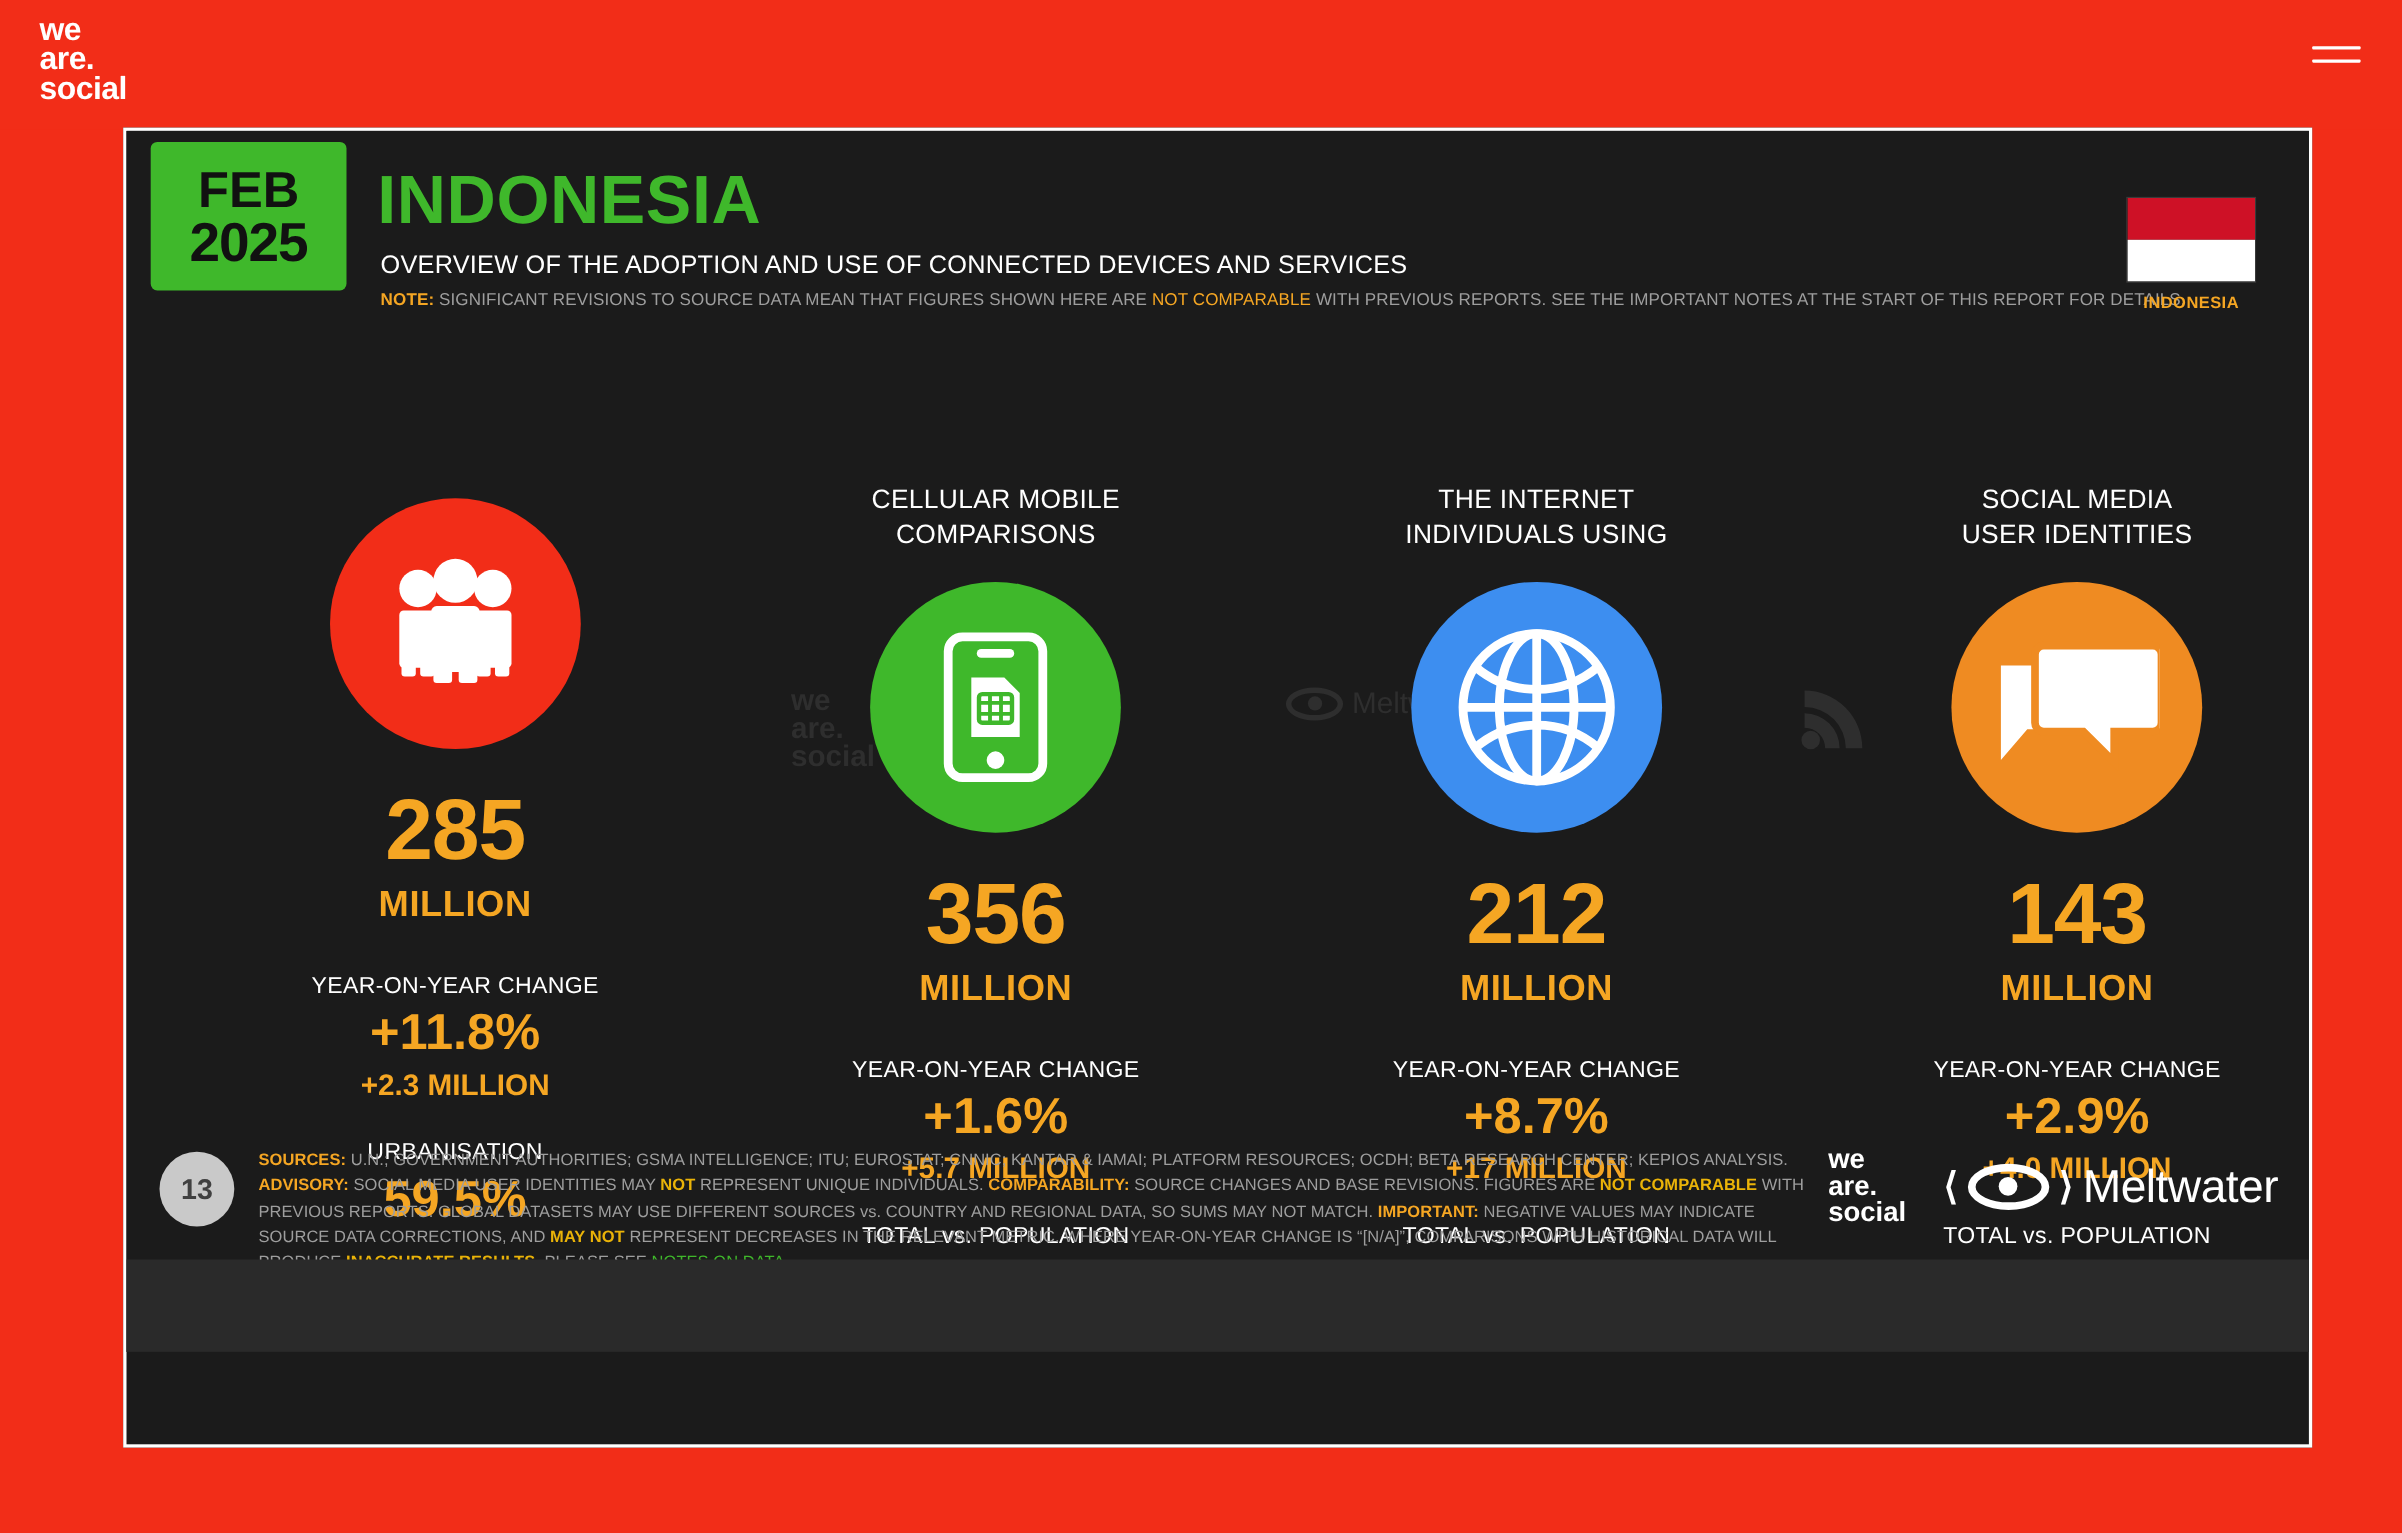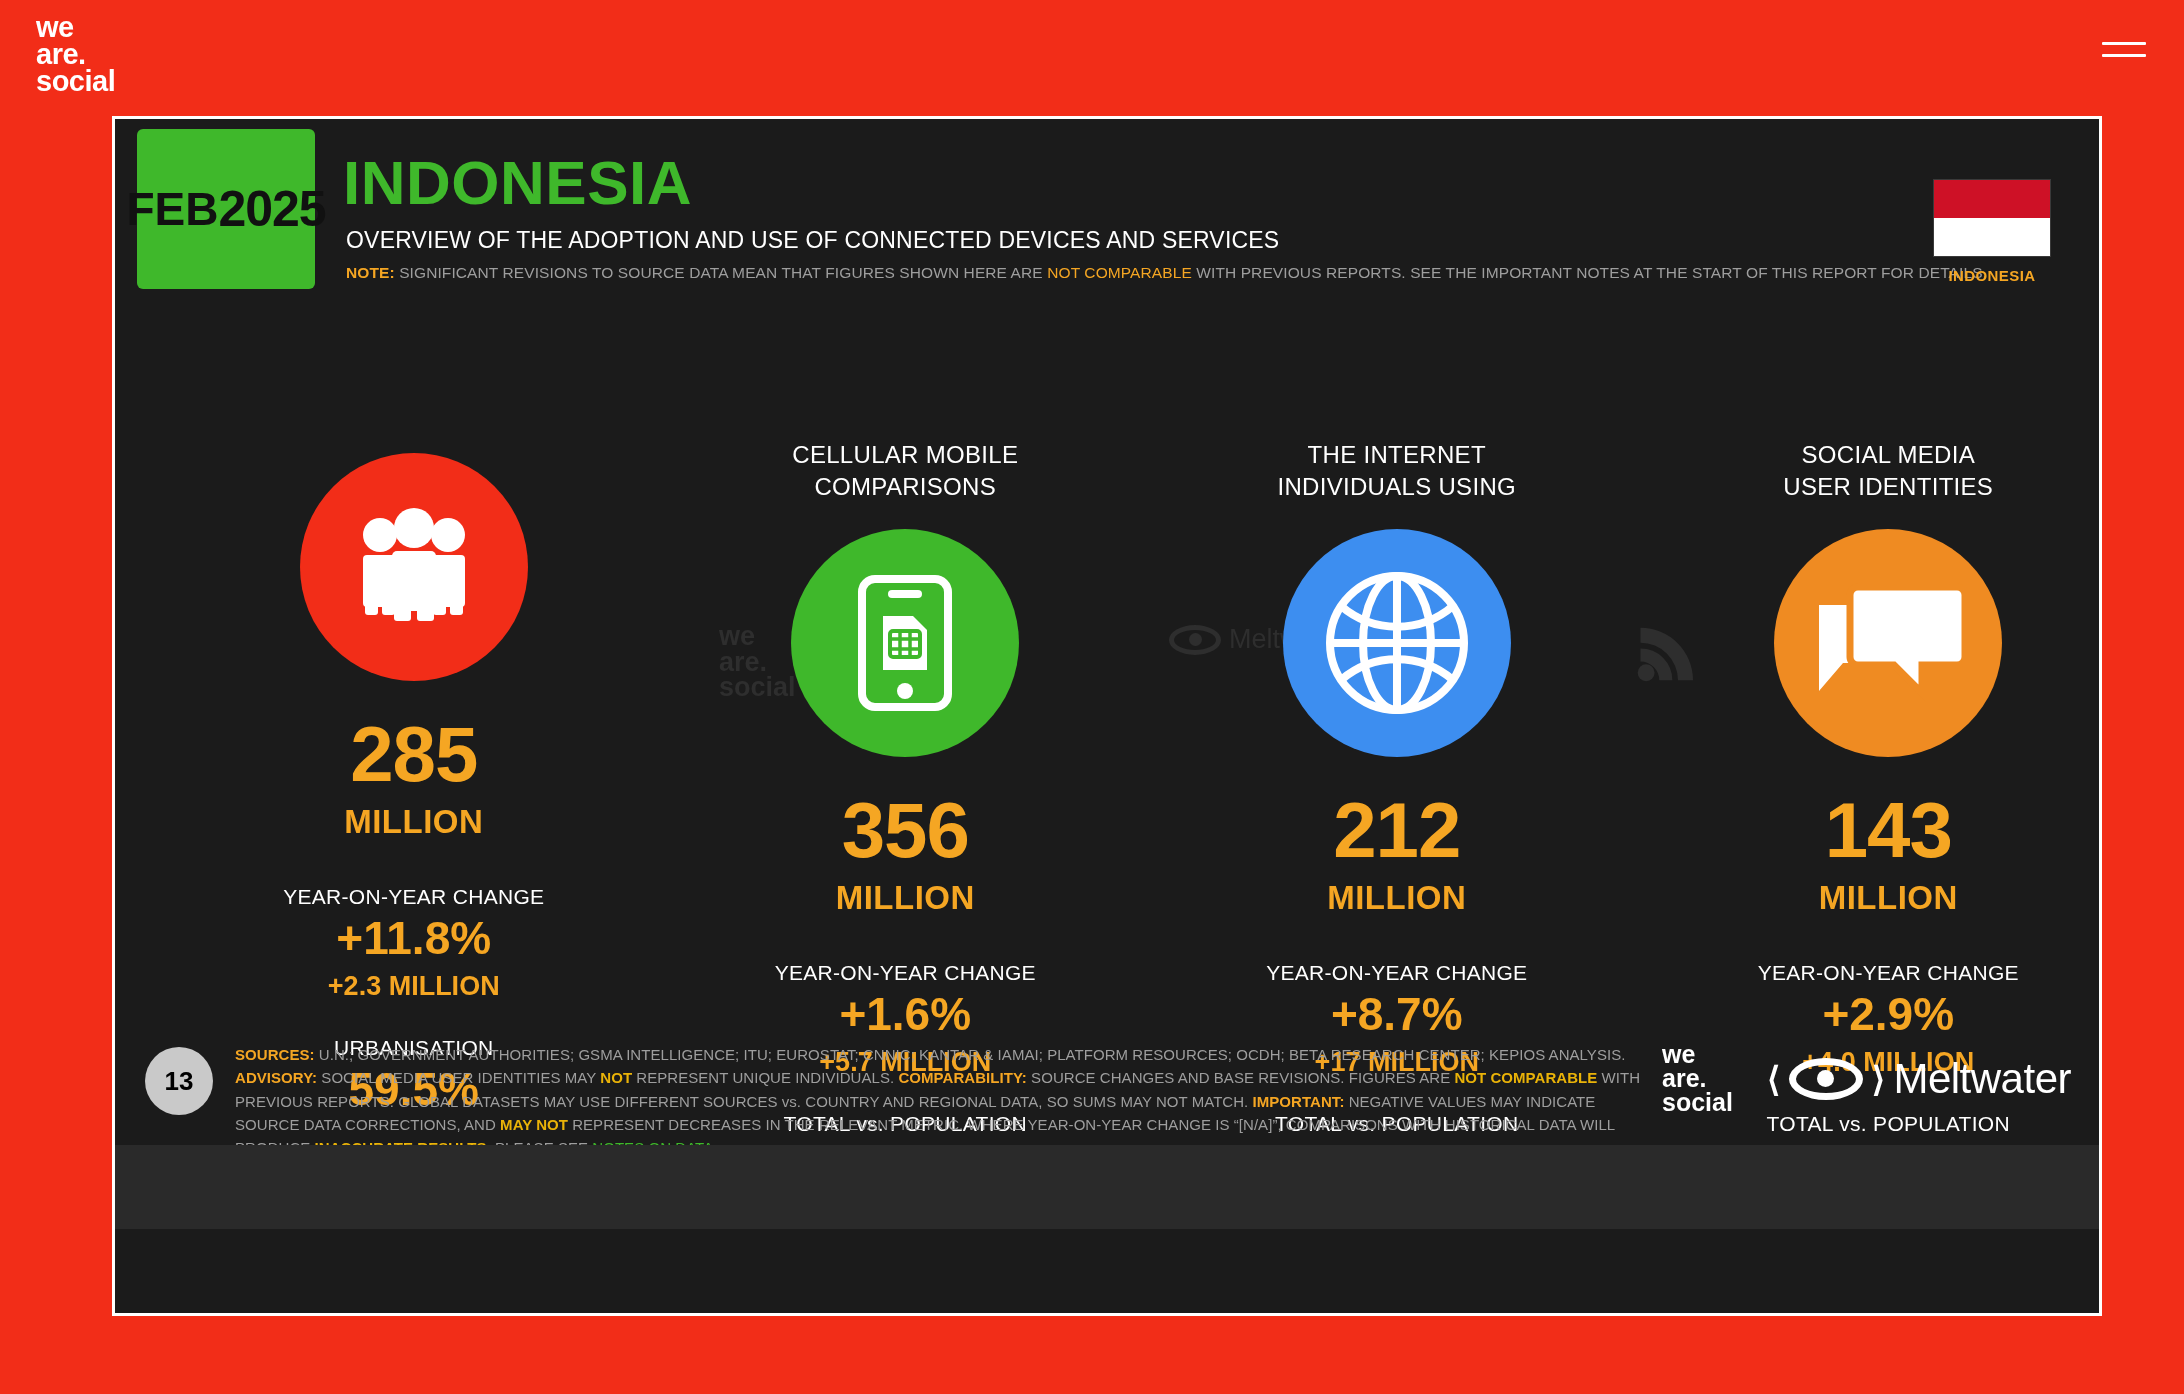--- a/index.html
+++ b/index.html
@@ -50,24 +50,24 @@
   }
   .slide-footer-strip {
     position: absolute; left: 0; bottom: 0;
     width: 1984px; height: 84px;
     background: #2a2a2a;
   }
 
   
   .date-badge {
     position: absolute; left: 22px; top: 10px;
-    width: 178px; height: 160px;
+    width: 178px; height: 135px;
     background: #3fb82b;
     border-radius: 6px;
-    display: flex; flex-direction: row;
+    display: flex; flex-direction: column;
     align-items: center; justify-content: center;
     color: #111111;
     font-weight: 800;
     line-height: 1.0;
   }
   .date-badge .m { font-size: 46px; letter-spacing: 0px; }
   .date-badge .y { font-size: 50px; letter-spacing: -1px; }
 
   .title {
     position: absolute; left: 228px; top: 28px;
@@ -228,21 +228,21 @@
 
   
   .footer {
     position: absolute; left: 0; bottom: 84px;
     width: 1984px; height: 120px;
   }
   .page-badge {
     position: absolute; left: 30px; top: 22px;
     width: 68px; height: 68px; border-radius: 50%;
     background: #c9c9c9;
-    color: #000000;
+    color: #404040;
     font-size: 26px; font-weight: 700;
     display: flex; align-items: center; justify-content: center;
   }
   .sources {
     position: absolute; left: 120px; top: 18px;
     width: 1420px;
     font-size: 15px;
     line-height: 1.55;
     color: #9e9e9e;
     letter-spacing: 0.05px;

